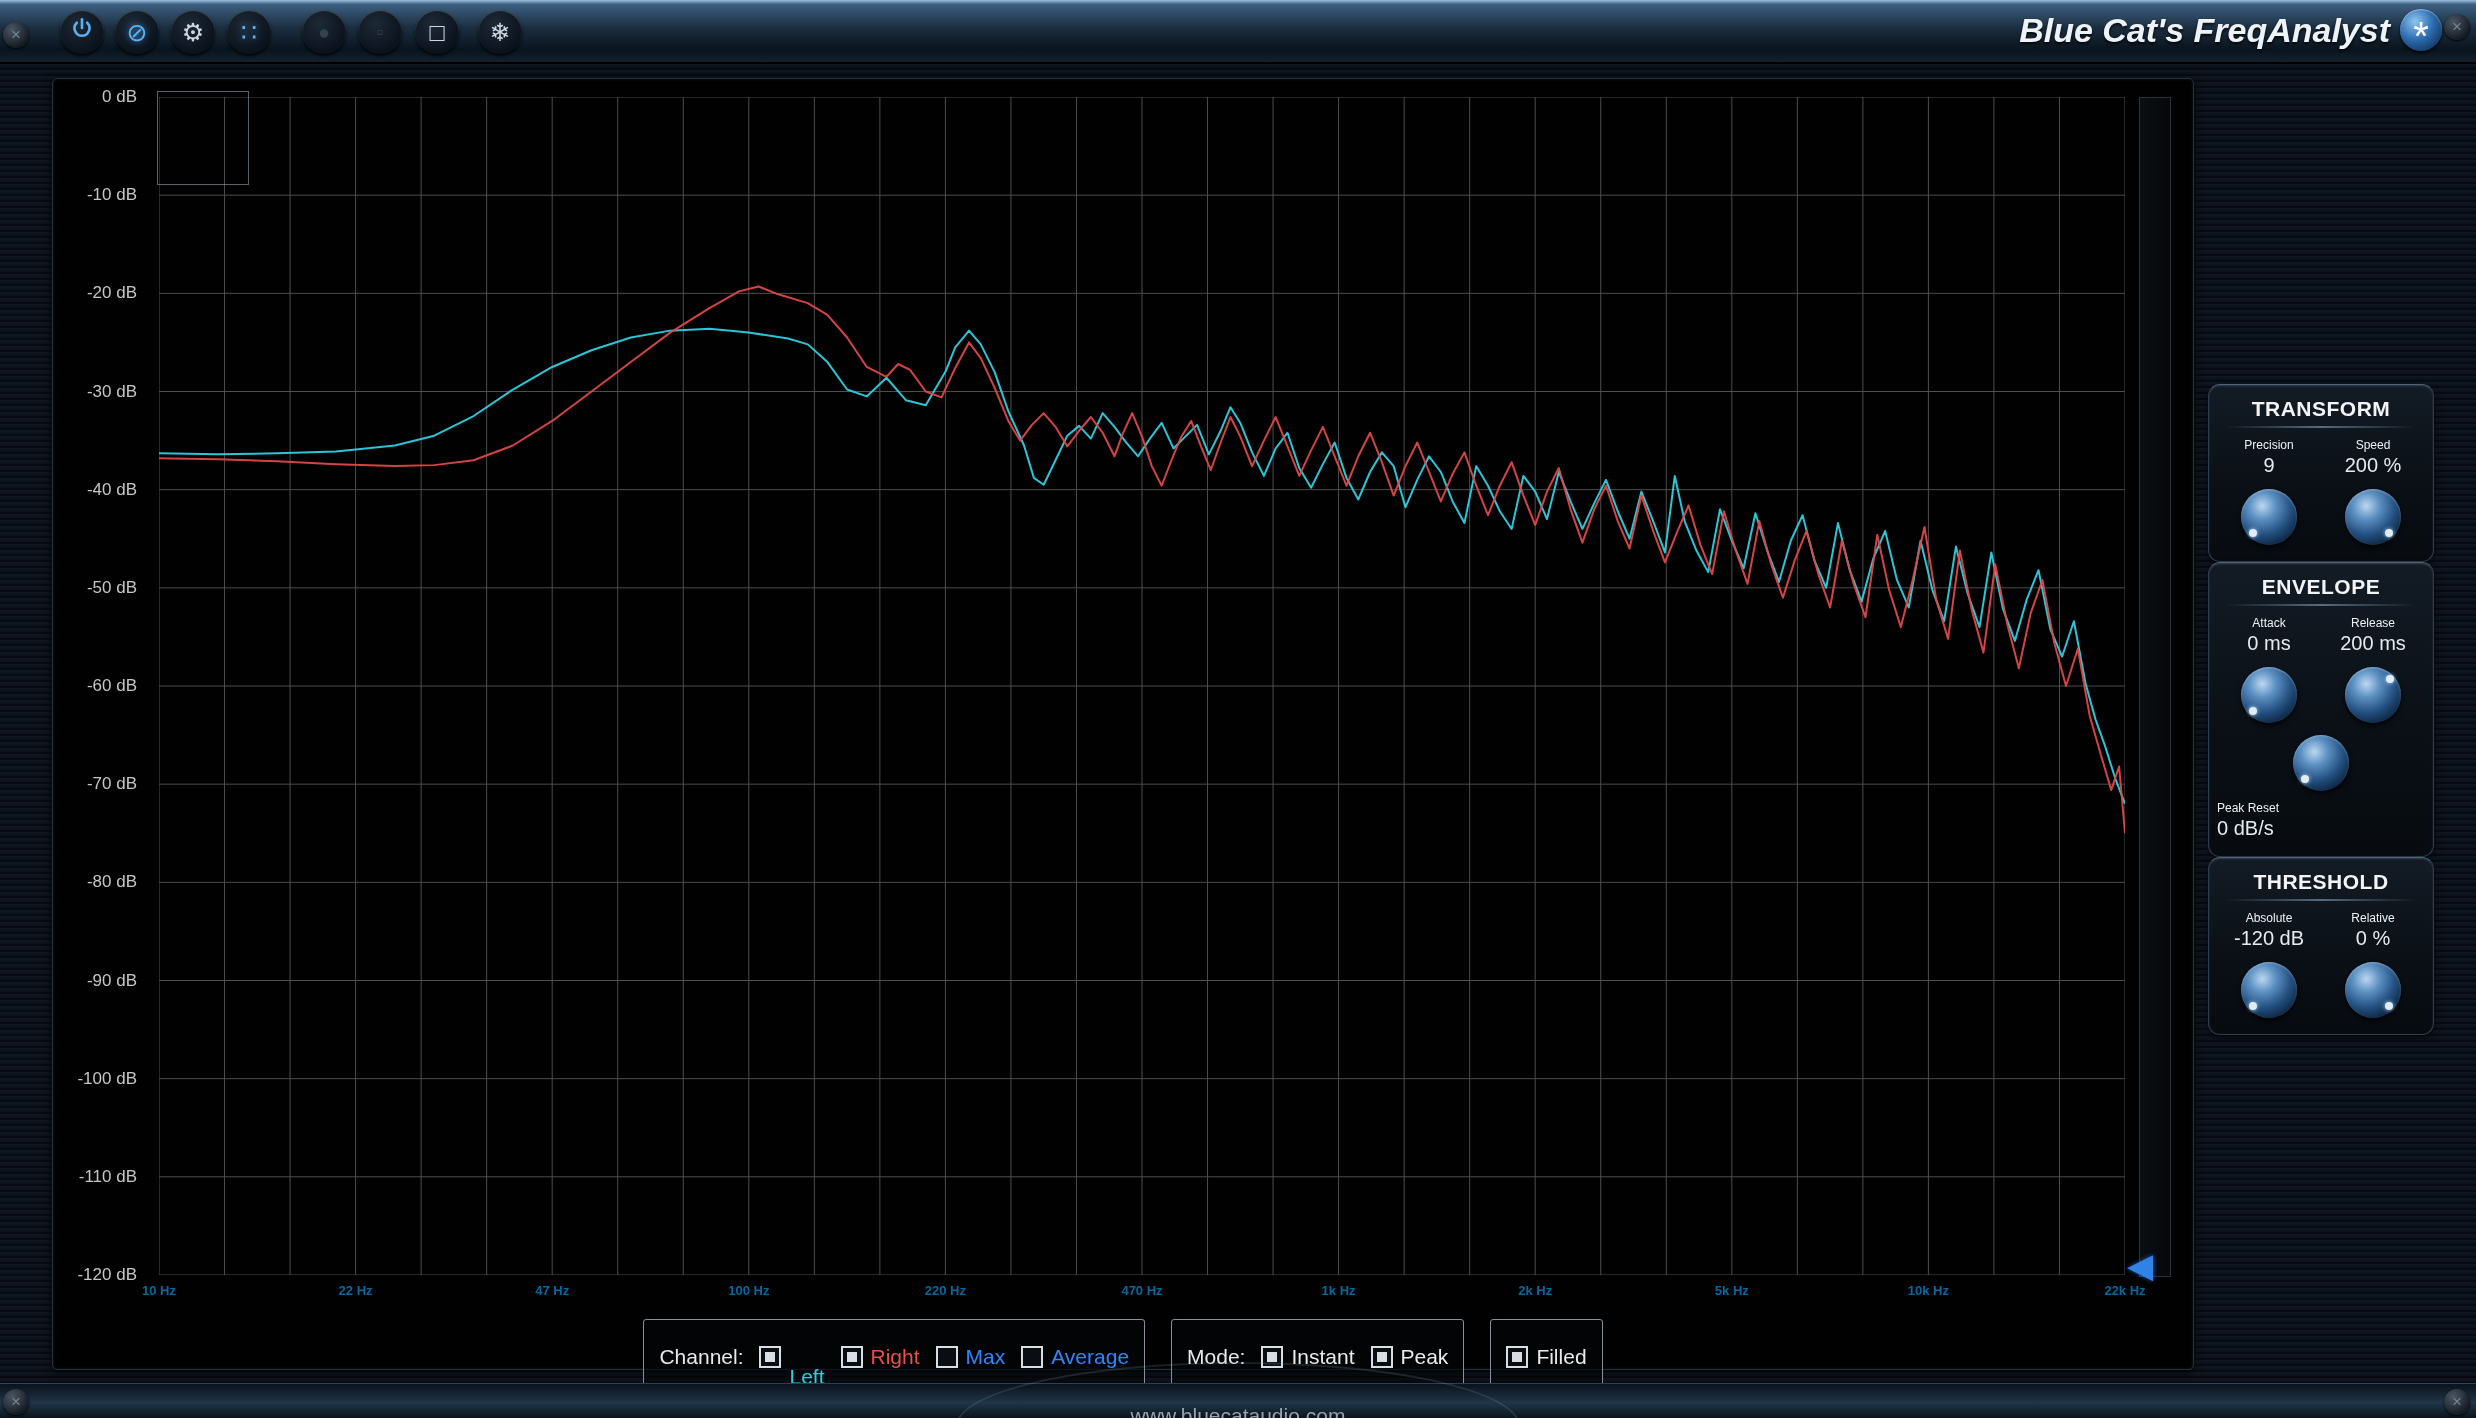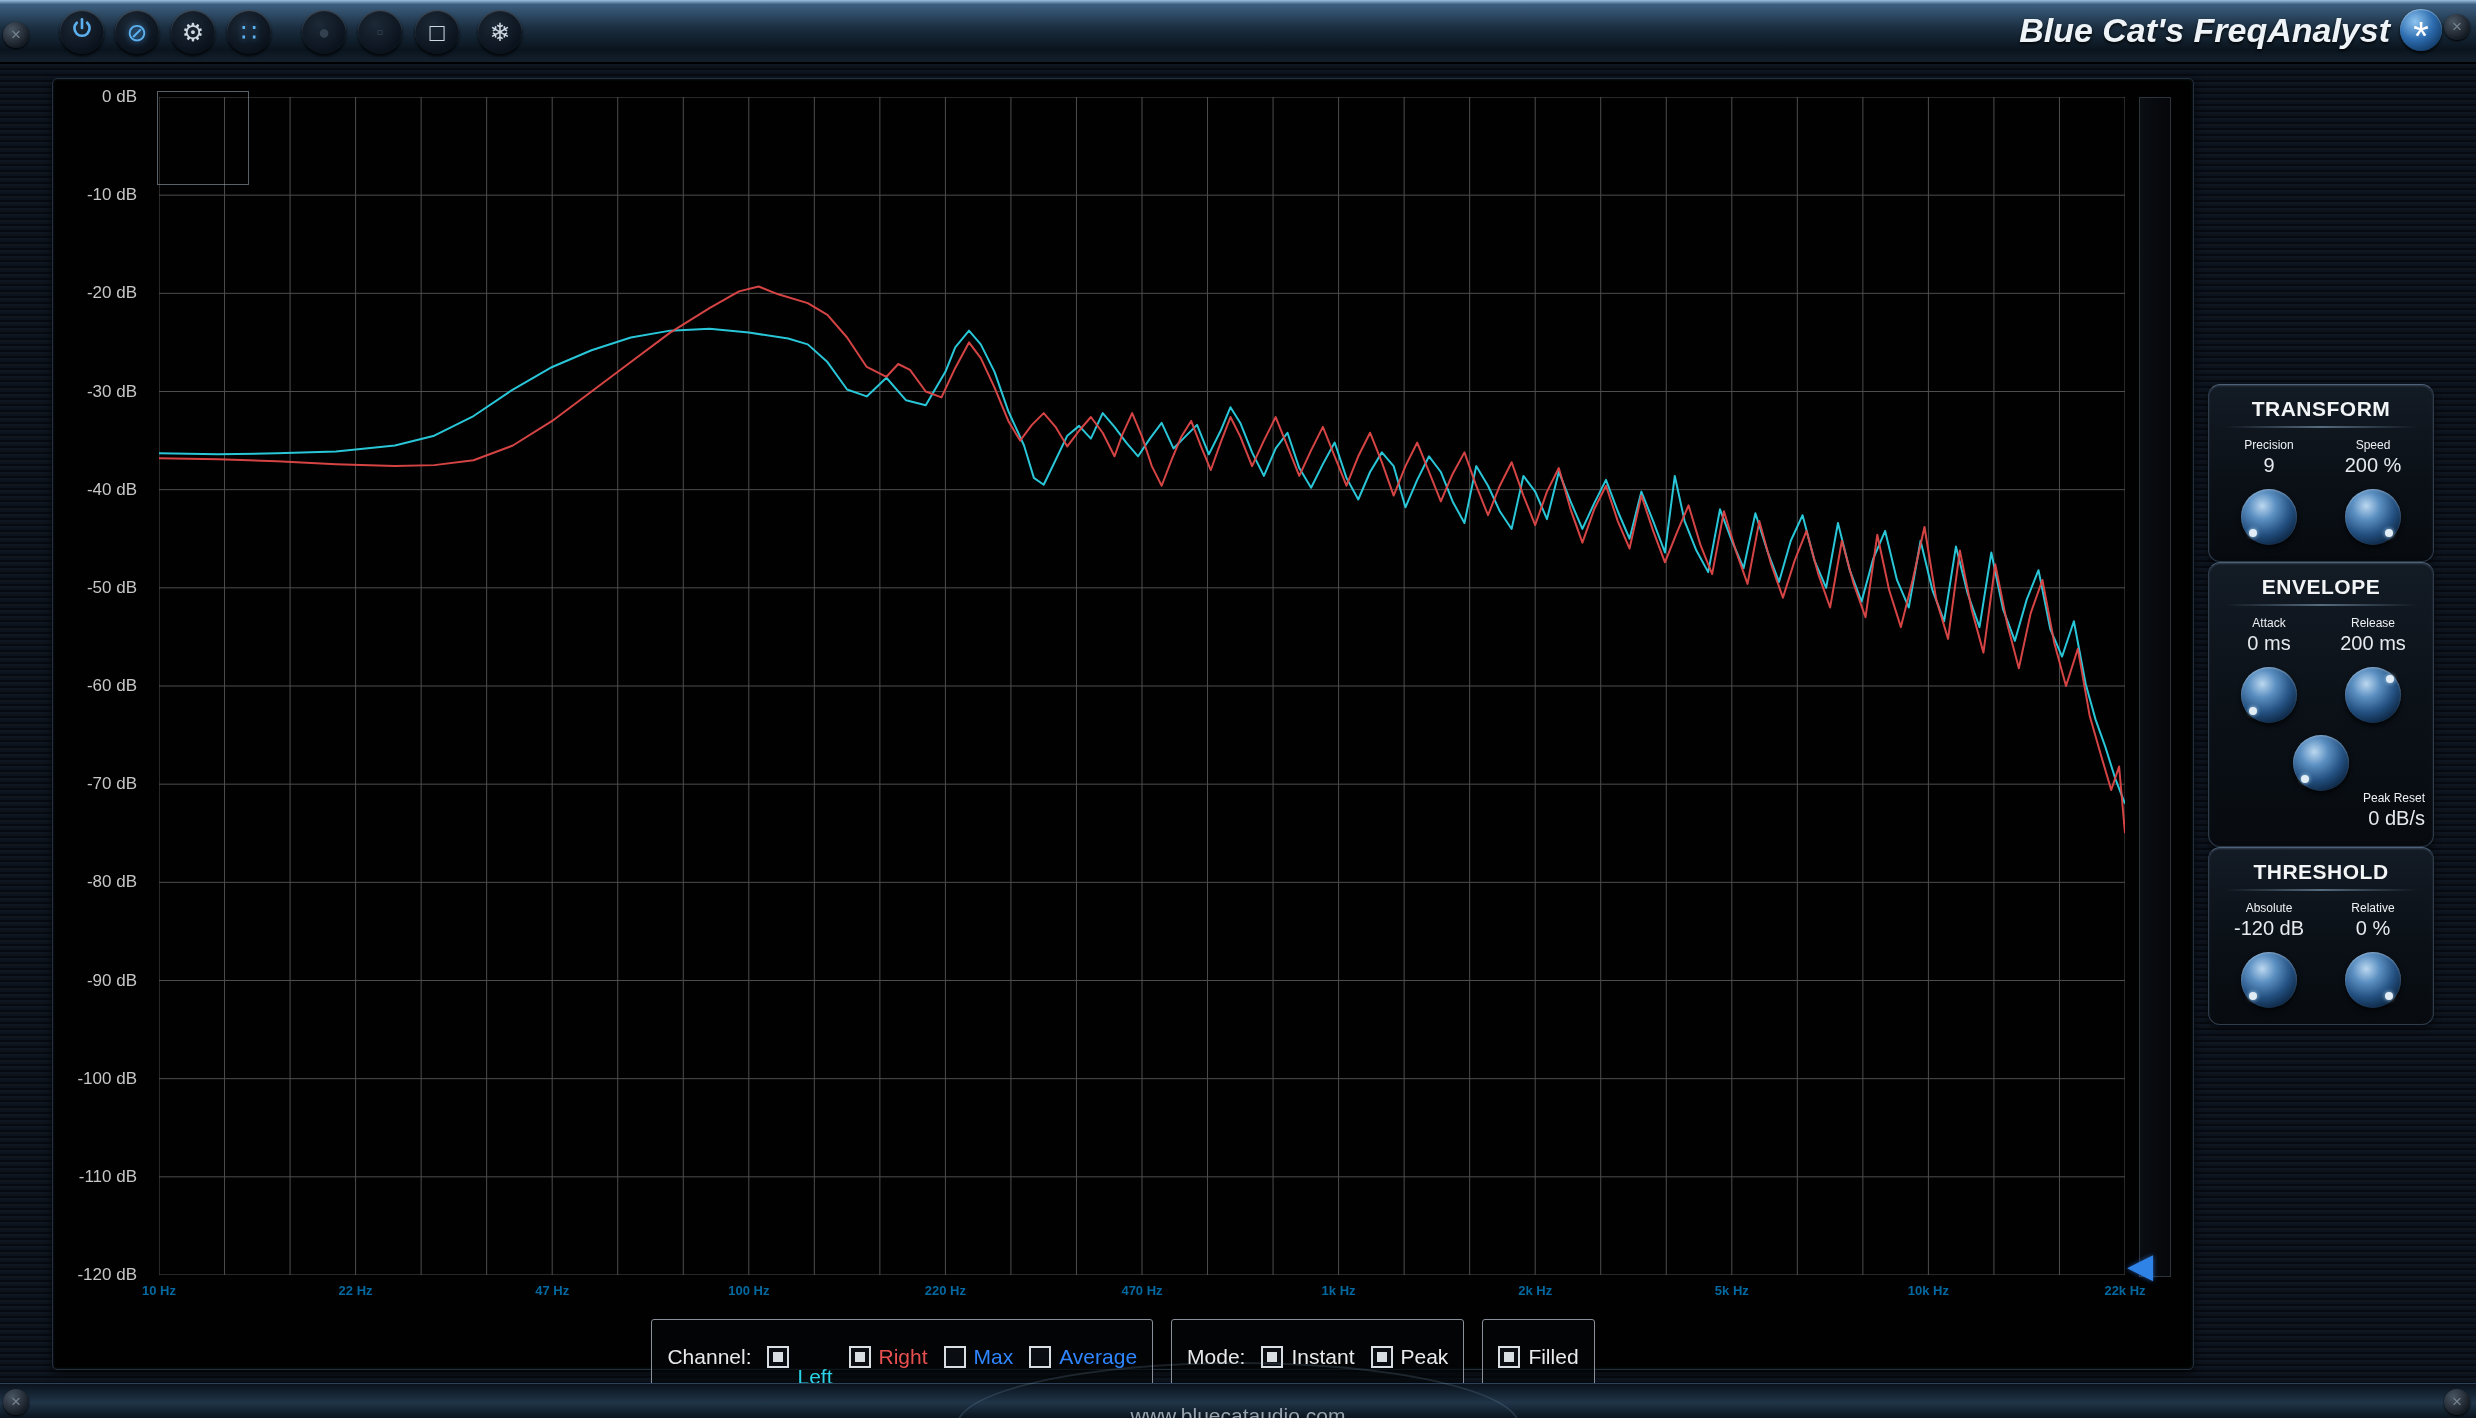--- a/index.html
+++ b/index.html
@@ -38,21 +38,21 @@
        border:1px solid rgba(160,175,190,.55);pointer-events:none;}
   .ylabels{position:absolute;left:0;top:18px;width:96px;height:1178px;}
   .ytick{position:absolute;right:12px;transform:translateY(-50%);font-size:17px;color:#c6c6c6;white-space:nowrap;}
   .xlabels{position:absolute;left:106px;top:1204px;width:1966px;height:24px;}
   .xtick{position:absolute;transform:translateX(-50%);font-size:13px;color:#0369a1;white-space:nowrap;font-weight:bold;}
   .vslider{position:absolute;left:2086px;top:18px;width:30px;height:1178px;
        border:1px solid #2b333d;background:linear-gradient(90deg,#0b0e12,#05070a);}
   .vslider-handle{position:absolute;left:-13px;bottom:-6px;font-size:34px;color:#2f82e6;
        text-shadow:0 0 5px rgba(40,120,230,.7);cursor:pointer;line-height:1;}
   
-  .ctrlbar{position:absolute;left:0;top:1240px;width:100%;display:flex;justify-content:center;gap:18px;}
+  .ctrlbar{position:absolute;left:0;top:1240px;width:100%;display:flex;justify-content:center;gap:26px;}
   .ctrl-group{display:flex;align-items:center;gap:16px;border:1px solid #8a9099;border-radius:3px;
        padding:5px 15px;background:rgba(4,6,9,.6);color:#e8e8e8;font-size:21px;}
   .opt{display:flex;align-items:center;gap:8px;cursor:pointer;}
   .cb{display:inline-block;width:18px;height:18px;border:2px solid #d9dee3;background:#0a0d11;position:relative;}
   .cb.on::after{content:"";position:absolute;inset:4px;background:#d9dee3;}
   
   .side{position:absolute;left:2208px;top:384px;width:226px;display:flex;flex-direction:column;}
   .section{background:linear-gradient(180deg,#131b25,#0a1016 55%,#070b10);
        border:1px solid #2e3c4c;border-top-color:#4d6178;border-radius:12px;
        padding:10px 8px 16px;box-shadow:0 3px 7px rgba(0,0,0,.65), inset 0 1px 2px rgba(150,180,210,.25);}
@@ -63,21 +63,21 @@
   .param .label{font-size:12px;color:#eef1f4;}
   .param .value{font-size:20px;color:#e6eaee;margin-top:2px;}
   .param.center{width:100%;}
   .knob{width:56px;height:56px;border-radius:50%;margin:12px auto 0;position:relative;cursor:pointer;
        background:radial-gradient(circle at 38% 30%,#bcd8f0 0%,#5c90c2 26%,#235080 55%,#0c2440 80%,#061220 100%);
        box-shadow:0 3px 5px rgba(0,0,0,.7), inset 0 1px 2px rgba(255,255,255,.35);}
   .knob::after{content:"";position:absolute;width:8px;height:8px;border-radius:50%;background:#e2ecf5;
        box-shadow:0 0 4px rgba(190,230,255,.9);left:15%;bottom:14%;}
   .k-se::after{left:auto;right:15%;bottom:14%;}
   .k-ne::after{left:auto;right:13%;top:15%;bottom:auto;}
-  .extra-labels{text-align:right;}
+  .extra-labels{text-align:left;margin-top:10px;}
   
   .bottombar{position:absolute;left:0;bottom:0;width:100%;height:34px;
        background:linear-gradient(180deg,#0a121c,#203548 55%,#0a141e);border-top:1px solid #2c425a;}
   .emblem{position:absolute;left:50%;bottom:-72px;transform:translateX(-50%);width:560px;height:124px;
        border:2px solid rgba(140,170,200,.18);border-radius:50%;}
   .url{position:absolute;left:50%;bottom:-10px;transform:translateX(-50%);
        font-size:21px;color:#97a2ad;white-space:nowrap;}
 </style>
 </head>
 <body>

